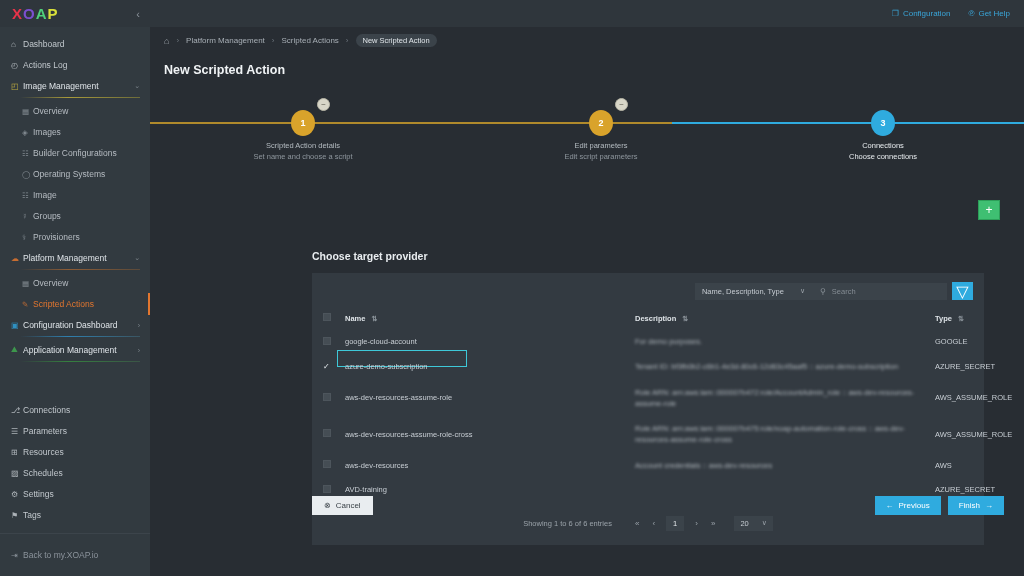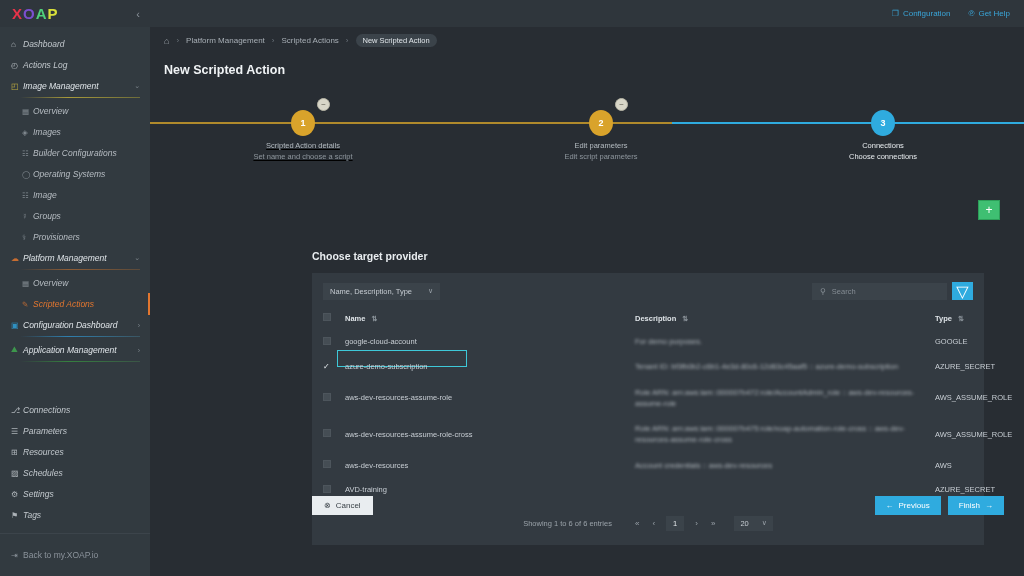--- a/index.html
+++ b/index.html
@@ -36,21 +36,21 @@
 
   .sb-scroll { flex: 1; padding-top: 7px; overflow: hidden; }
   .sb-item {
     display: flex; align-items: center;
     height: 20px; padding: 0 10px 0 11px;
     font-size: 8.5px; color: #c2c8cd;
     cursor: pointer; position: relative;
     margin-bottom: 1px;
   }
   .sb-item .ico { width: 12px; font-size: 8px; opacity:.85; display:inline-block; }
-  .sb-item .lbl { flex: 1; white-space: nowrap; font-style: italic; }
+  .sb-item .lbl { flex: 1; white-space: nowrap; }
   .sb-item .chev { font-size: 7px; color: #7d858c; }
   .sb-item.sub { padding-left: 22px; font-size: 8.5px; color:#b6bcc2; }
   .sb-item.sub .ico { width: 11px; font-size: 7.5px; color:#8e969d; }
   .sb-item.group { color: #dfe4e8; }
   .sb-item.group .ico.yellow { color: #d8c13f; }
   .sb-item.group .ico.orange { color: #e2762f; }
   .sb-item.group .ico.blue   { color: #2f9fd8; }
   .sb-item.group .ico.green  { color: #3fa84f; }
   .sb-item.active-orange { color: #e2762f; }
   .sb-item.active-orange .ico { color: #e2762f; }
@@ -122,21 +122,21 @@
   }
 
   
   .panel {
     margin: 22px 20px 0 162px; margin-left:0; 
     position:absolute; left:162px; right:20px; top:228px; bottom:0;
   }
   .panel-title { font-size:10.5px; color:#e9edf0; font-weight:bold; margin-bottom:11px; }
   .card { background:#333a41; padding: 9px 11px 10px 11px; }
 
-  .card-top { display:flex; align-items:center; justify-content:space-between; }
+  .card-top { display:flex; align-items:center; justify-content:flex-end; }
   .select-filter {
     background:#3b434a; color:#c5cbd1; font-size:7.5px;
     padding: 4px 7px; display:flex; align-items:center; gap:16px; cursor:pointer;
     min-width: 104px; justify-content:space-between;
   }
   .select-filter .chev { font-size:7px; color:#9aa2a9; }
   .search-wrap { display:flex; align-items:center; gap:5px; }
   .search-box {
     background:#3b434a; display:flex; align-items:center; gap:6px;
     padding: 4px 8px; width:135px;
@@ -363,21 +363,21 @@
       <div class="step-track">
         <div class="seg" style="width:170px;background:#b08a2c;"></div>
         <div class="seg" style="flex:1;background:#b08a2c;"></div>
         <div class="seg" style="flex:1;background:#2fabdf;"></div>
       </div>
 
       <div class="step done" style="left:141px;">
         <span>1</span>
       </div>
       <div class="step-badge" style="left:167px;">−</div>
-      <div class="step-cap" style="left:63px;text-decoration:underline;">
+      <div class="step-cap" style="left:63px;">
         <div class="t1">Scripted Action details</div>
         <div class="t2">Set name and choose a script</div>
       </div>
 
       <div class="step done" style="left:439px;">
         <span>2</span>
       </div>
       <div class="step-badge" style="left:465px;">−</div>
       <div class="step-cap" style="left:361px;">
         <div class="t1">Edit parameters</div>

